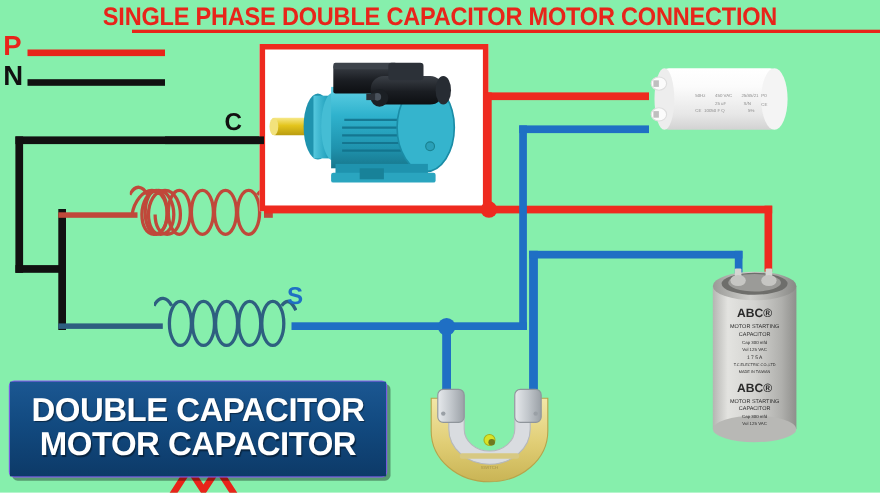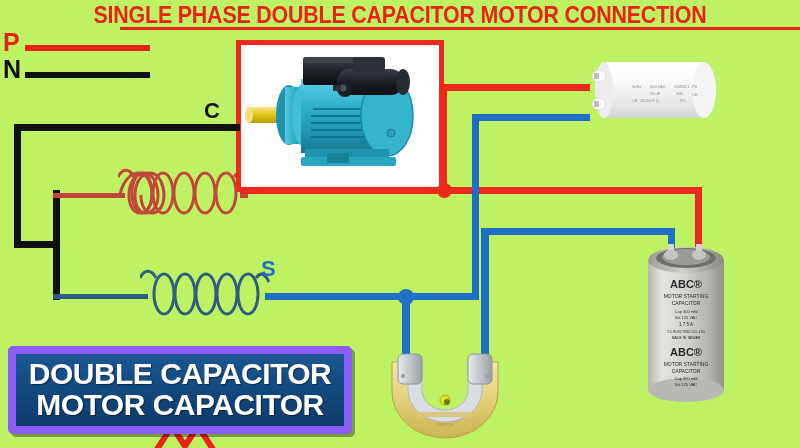--- a/index.html
+++ b/index.html
@@ -1,17 +1,17 @@
 <!DOCTYPE html>
 <html><head>
 <meta charset="utf-8">
 <style>
   html,body{margin:0;padding:0;background:#fff;}
   body{width:800px;height:448px;overflow:hidden;font-family:"Liberation Sans",sans-serif;}
-  #stage{position:relative;width:800px;height:448px;background:#bef264;}
+  #stage{position:relative;width:800px;height:448px;background:#86efac;}
   .abs{position:absolute;}
 
   
   #title{
     left:0;top:2px;width:800px;text-align:center;
     font-family:"Liberation Sans Narrow","Liberation Sans",sans-serif;
     font-weight:bold;font-size:23px;letter-spacing:-0.2px;
     color:#e8241a;white-space:nowrap;
     transform:scaleX(0.93);transform-origin:center top;
   }
@@ -42,21 +42,21 @@
   
   #run-cap{left:588px;top:58px;width:130px;height:64px;}
   
   #start-cap{left:640px;top:238px;width:92px;height:168px;}
 
   
   #cent-switch{left:386px;top:352px;width:118px;height:92px;}
 
   
   #banner{left:8px;top:346px;width:344px;height:88px;background:#0f3f75;
-          border:8px solid #8b5cf6;border-radius:5px;box-sizing:border-box;
+          border:1px solid #8b5cf6;border-radius:5px;box-sizing:border-box;
           box-shadow:3px 3px 0 rgba(0,0,0,0.35);}
   #banner-inner{position:absolute;left:0;top:0;right:0;bottom:0;
           background:linear-gradient(180deg,#1b5792 0%,#124a80 45%,#0d3a68 100%);
           display:flex;flex-direction:column;justify-content:center;align-items:center;}
   .banner-line{color:#ffffff;font-weight:bold;font-size:30px;line-height:1.02;
           font-family:"Liberation Sans Narrow","Liberation Sans",sans-serif;
           letter-spacing:-0.5px;white-space:nowrap;text-shadow:1px 1px 1px rgba(0,0,0,0.45);}
   #chevron{left:150px;top:424px;width:70px;height:30px;}
 </style>
 </head>

